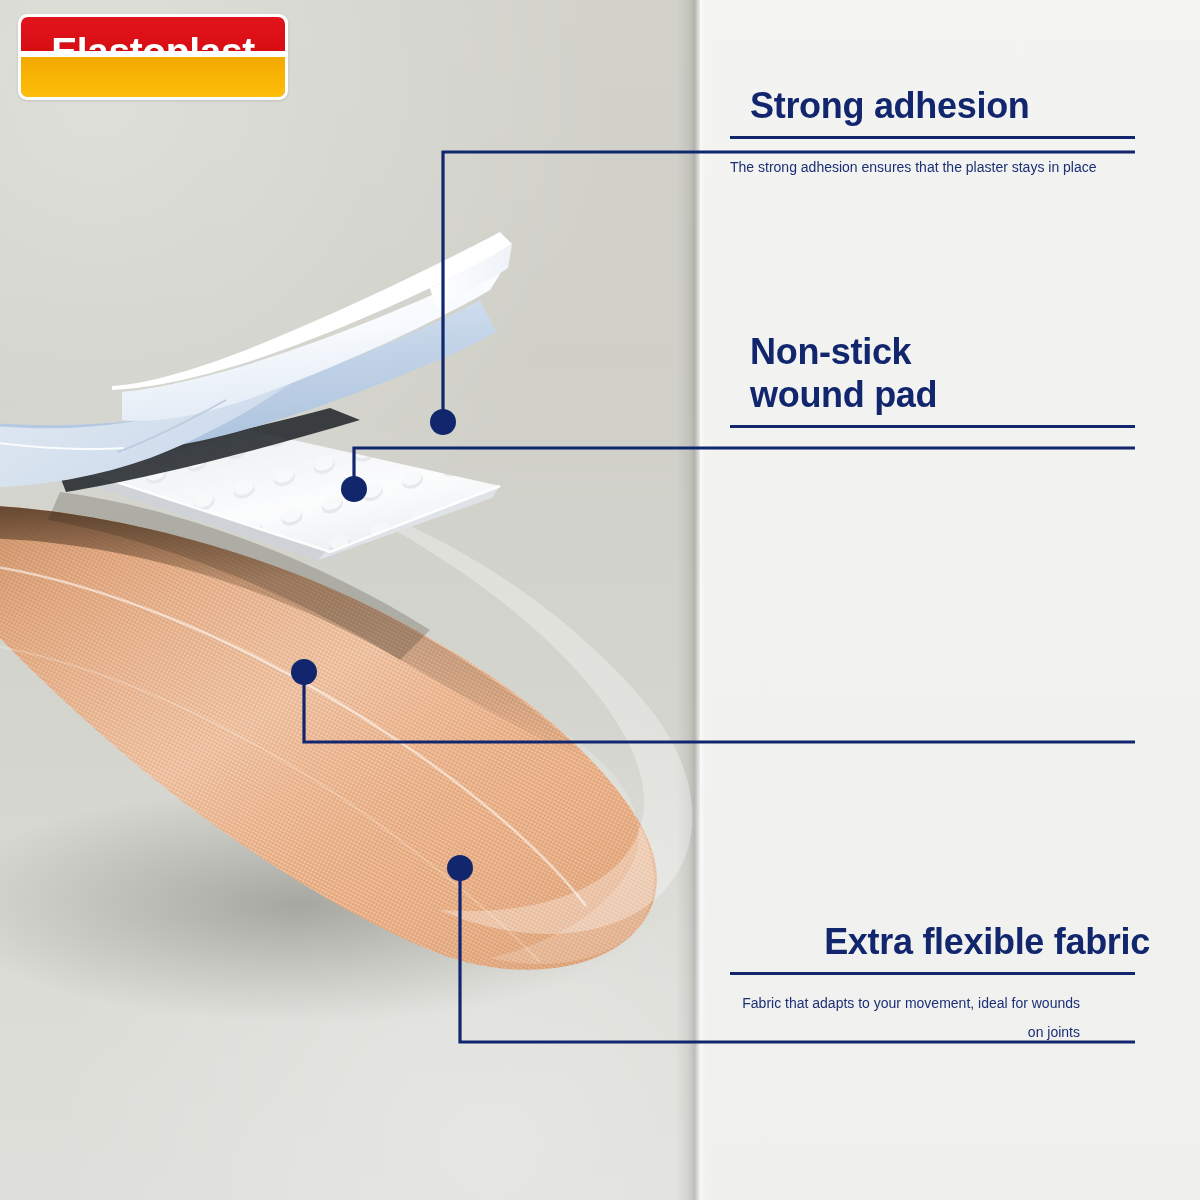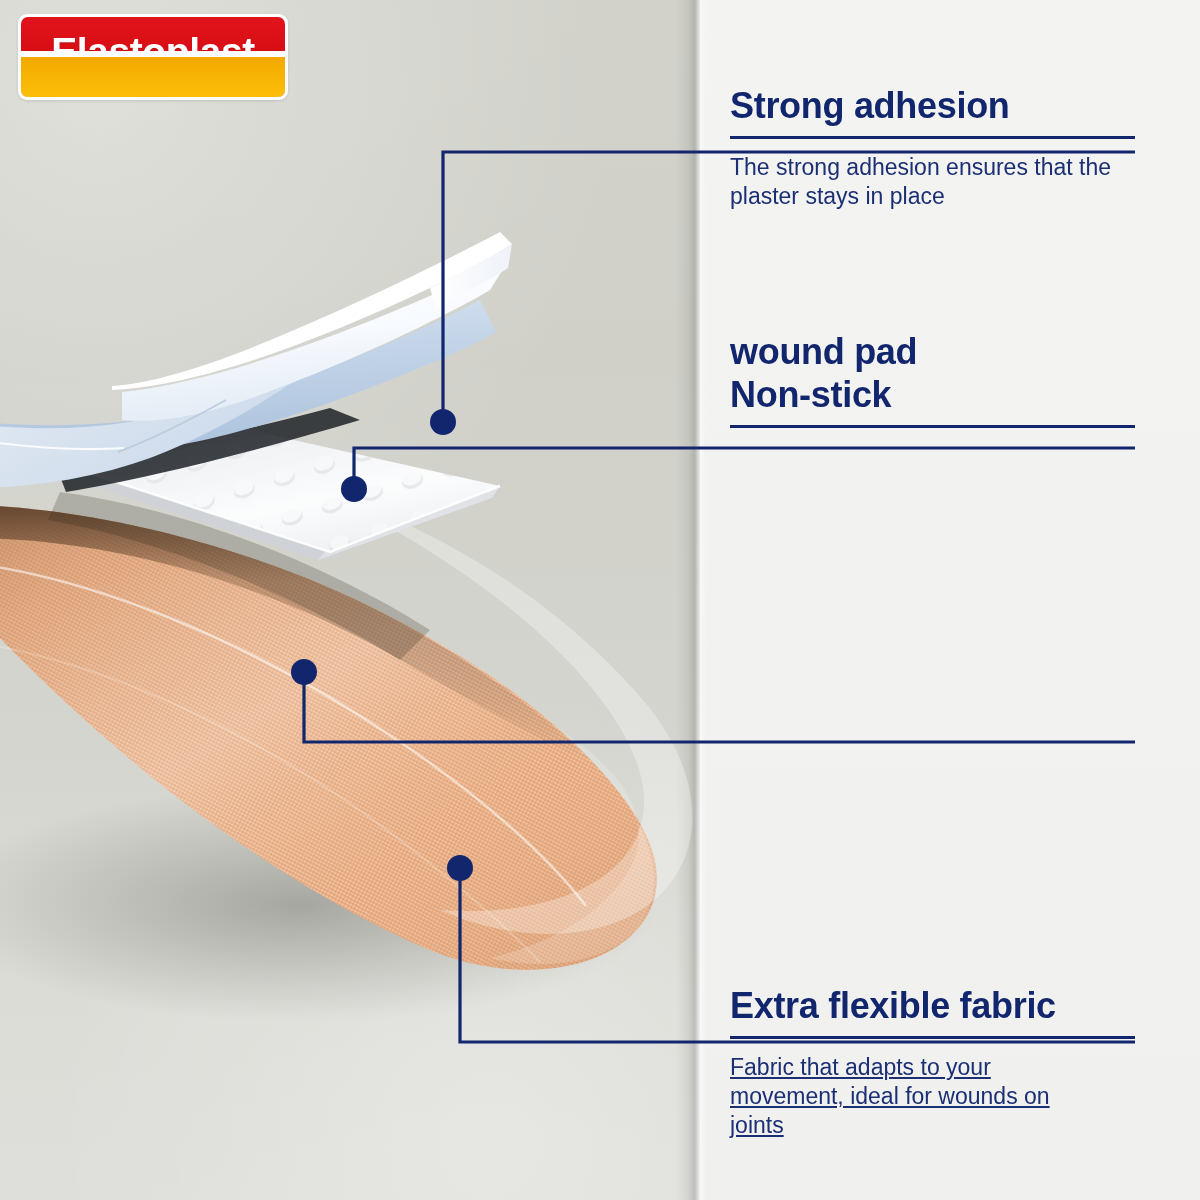--- a/index.html
+++ b/index.html
@@ -72,27 +72,27 @@
     transform:rotate(180deg);
   }
 
   
   .art { position:absolute; left:0; top:0; width:700px; height:1200px; }
 
   
   .feature { position:absolute; left:730px; width:420px; }
   .f-title {
     color:#12266e; font-weight:700; letter-spacing:-.3px;
-    font-size:36px; line-height:43px;
+    font-size:36px; line-height:43px;margin-left:20px;
   }
   .f-rule {
     height:3px; background:#12266e; width:405px; margin-top:9px;
   }
   .f-body {
-    color:#1b2f74; font-size:23px; line-height:29px; margin-top:14px;
+    color:#1b2f74; font-size:14px; line-height:29px; margin-top:14px;
     font-weight:400;
   }
 
   
   .callouts { position:absolute; left:0; top:0; width:1200px; height:1200px; pointer-events:none; }
 </style>
 </head>
 <body>
 
 <div id="stage">
@@ -291,25 +291,25 @@
     </div>
   </div>
 
   <div class="feature" style="top:84px;">
     <div class="f-title">Strong adhesion</div>
     <div class="f-rule"></div>
     <div class="f-body">The strong adhesion ensures that the plaster stays in place</div>
   </div>
 
   <div class="feature" style="top:330px;">
+    <div class="f-title">Non-stick</div>
     <div class="f-title">wound pad</div>
-    <div class="f-title">Non-stick</div>
     <div class="f-rule"></div>
   </div>
 
 
-  <div class="feature" style="top:984px;">
+  <div class="feature" style="top:920px;text-align:right;">
     <div class="f-title">Extra flexible fabric</div>
     <div class="f-rule"></div>
-    <div class="f-body" style="width:350px;text-decoration:underline;">Fabric that adapts to your movement, ideal for wounds on joints</div>
+    <div class="f-body" style="width:350px;">Fabric that adapts to your movement, ideal for wounds on joints</div>
   </div>
 
 </div>
 
 </body></html>

